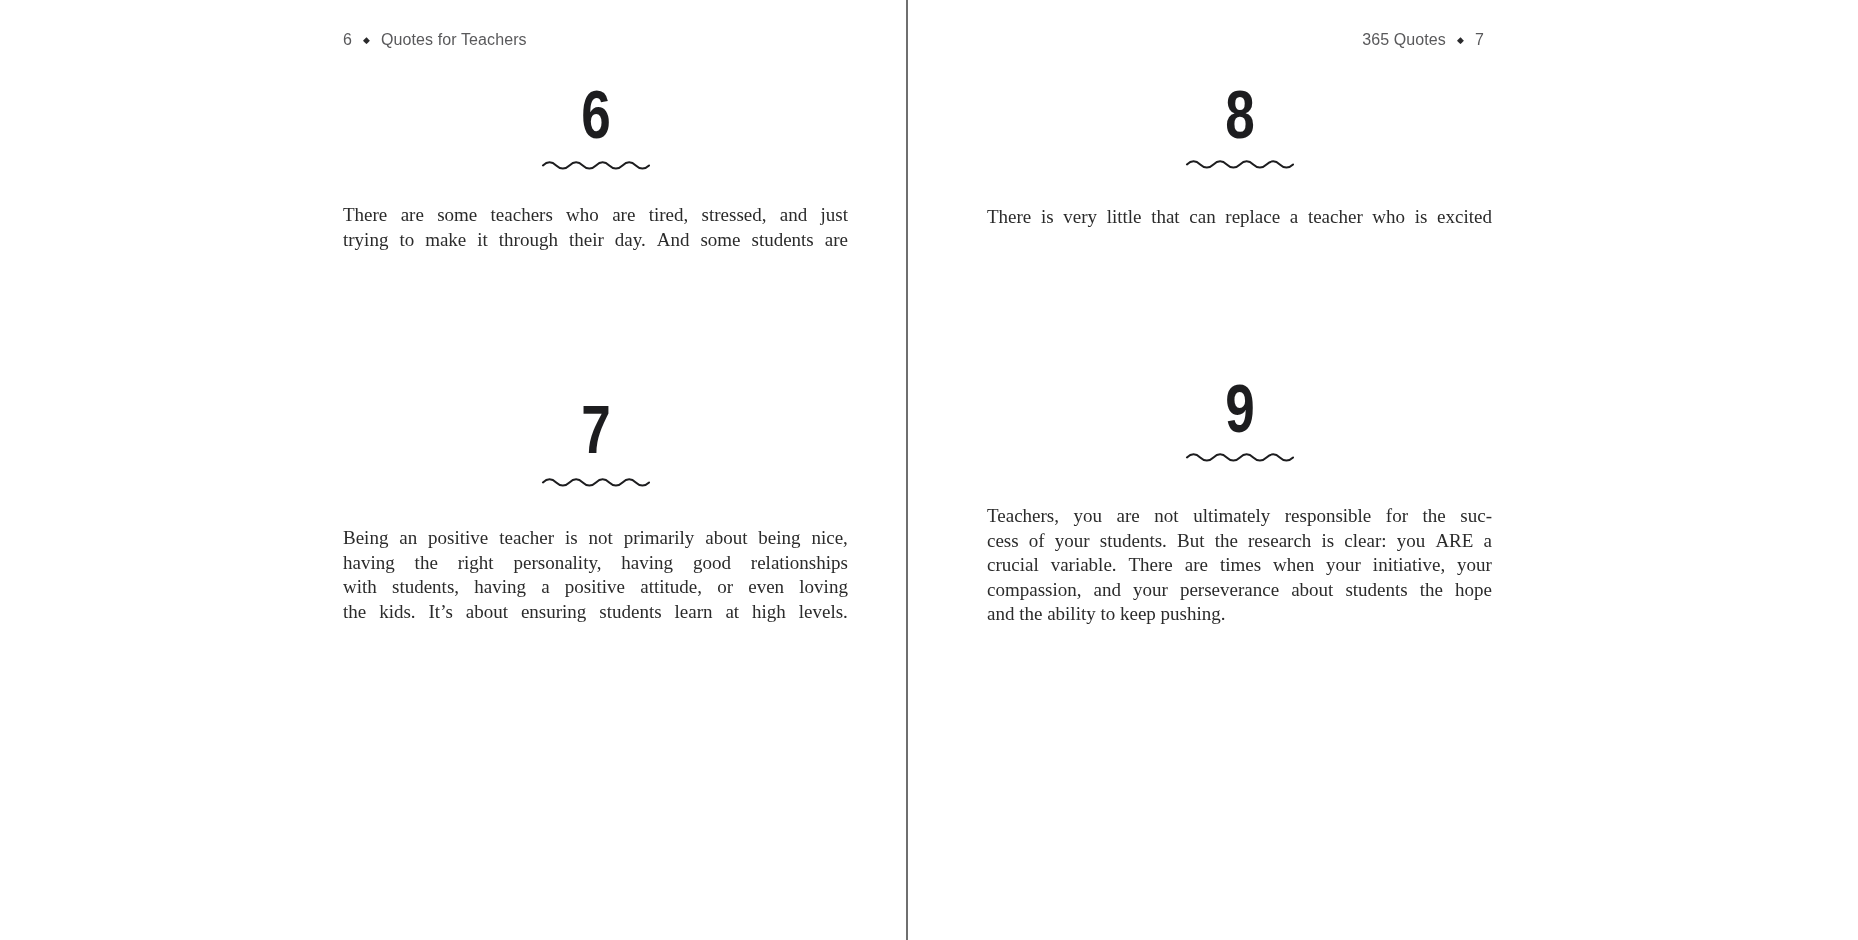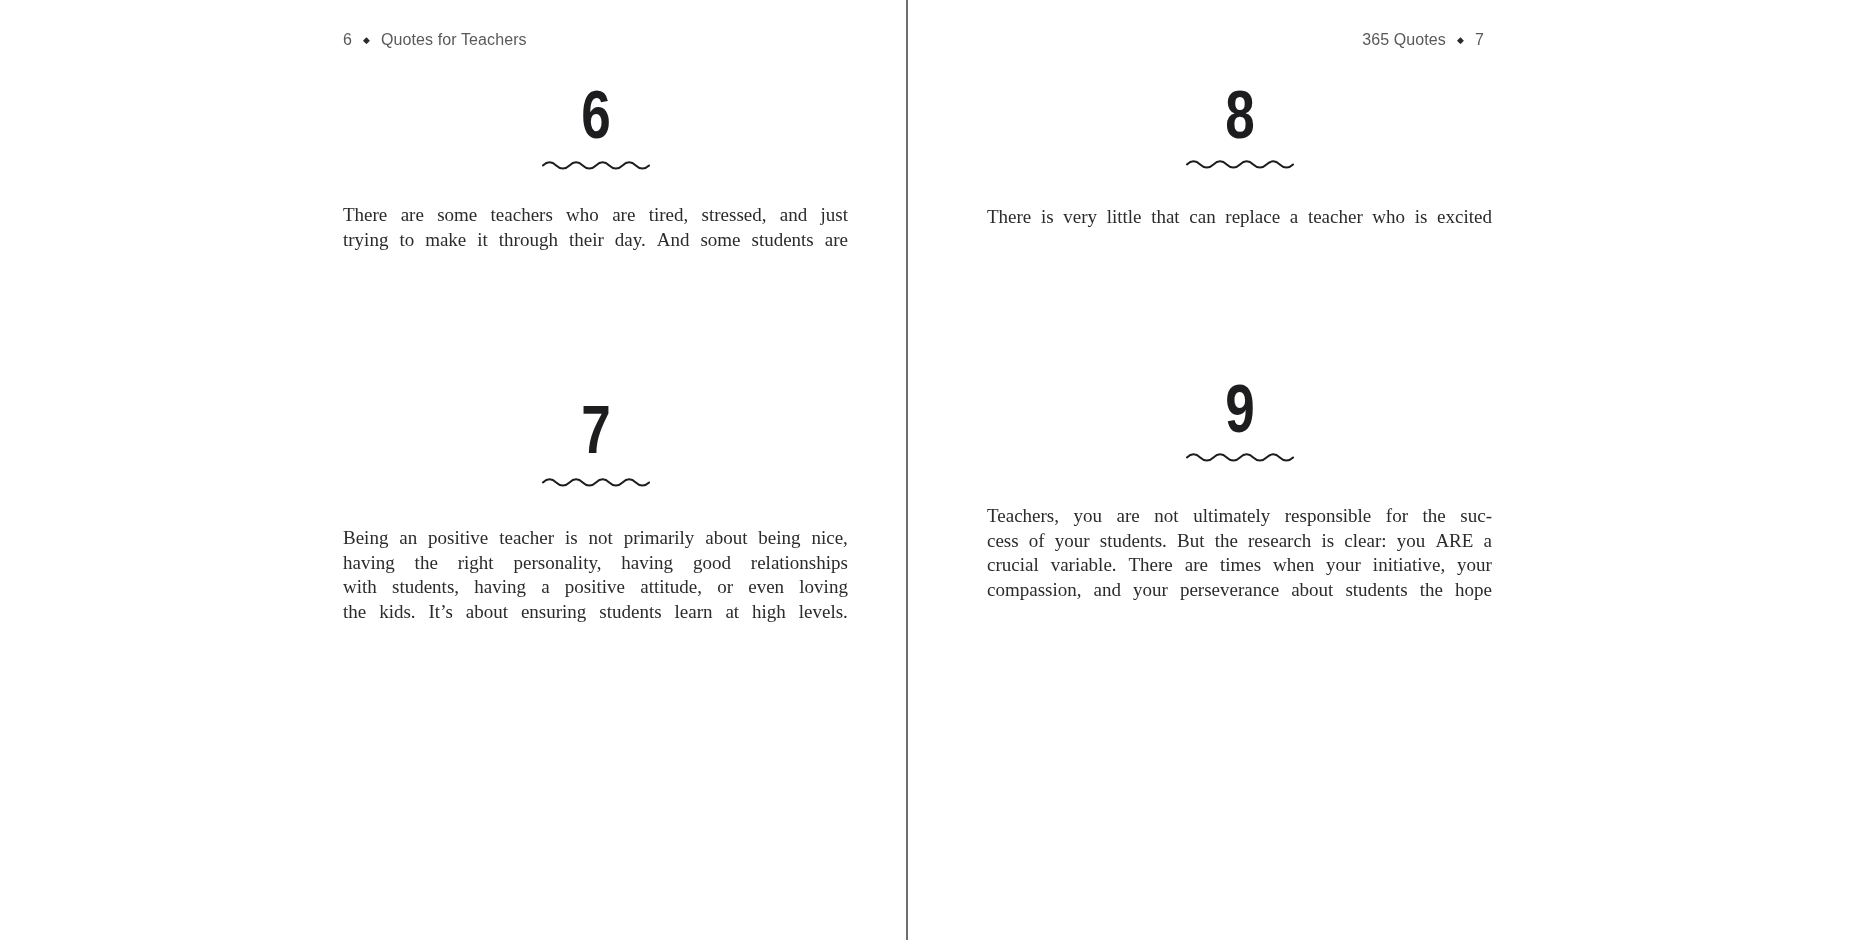--- a/index.html
+++ b/index.html
@@ -123,16 +123,17 @@
       <span>9</span>
     </div>
     <svg class="squiggle" style="top:450px" width="110" height="12" viewBox="0 0 114 12" aria-hidden="true">
       <path d="m2 7.5 q6.875 -6.5 13.75 0 t13.75 0 t13.75 0 t13.75 0 t13.75 0 t13.75 0 t13.75 0 t13.75 0"></path>
     </svg>
     <div class="qtext" style="top:504px">
         <div class="line"><span>Teachers,</span><span>you</span><span>are</span><span>not</span><span>ultimately</span><span>responsible</span><span>for</span><span>the</span><span>suc-</span></div>
         <div class="line"><span>cess</span><span>of</span><span>your</span><span>students.</span><span>But</span><span>the</span><span>research</span><span>is</span><span>clear:</span><span>you</span><span>ARE</span><span>a</span></div>
         <div class="line"><span>crucial</span><span>variable.</span><span>There</span><span>are</span><span>times</span><span>when</span><span>your</span><span>initiative,</span><span>your</span></div>
         <div class="line"><span>compassion,</span><span>and</span><span>your</span><span>perseverance</span><span>about</span><span>students</span><span>the</span><span>hope</span></div>
+        <div class="line last">and the ability to keep pushing.</div>
       </div>
   </section>
 
 </div>
 
 </body></html>

